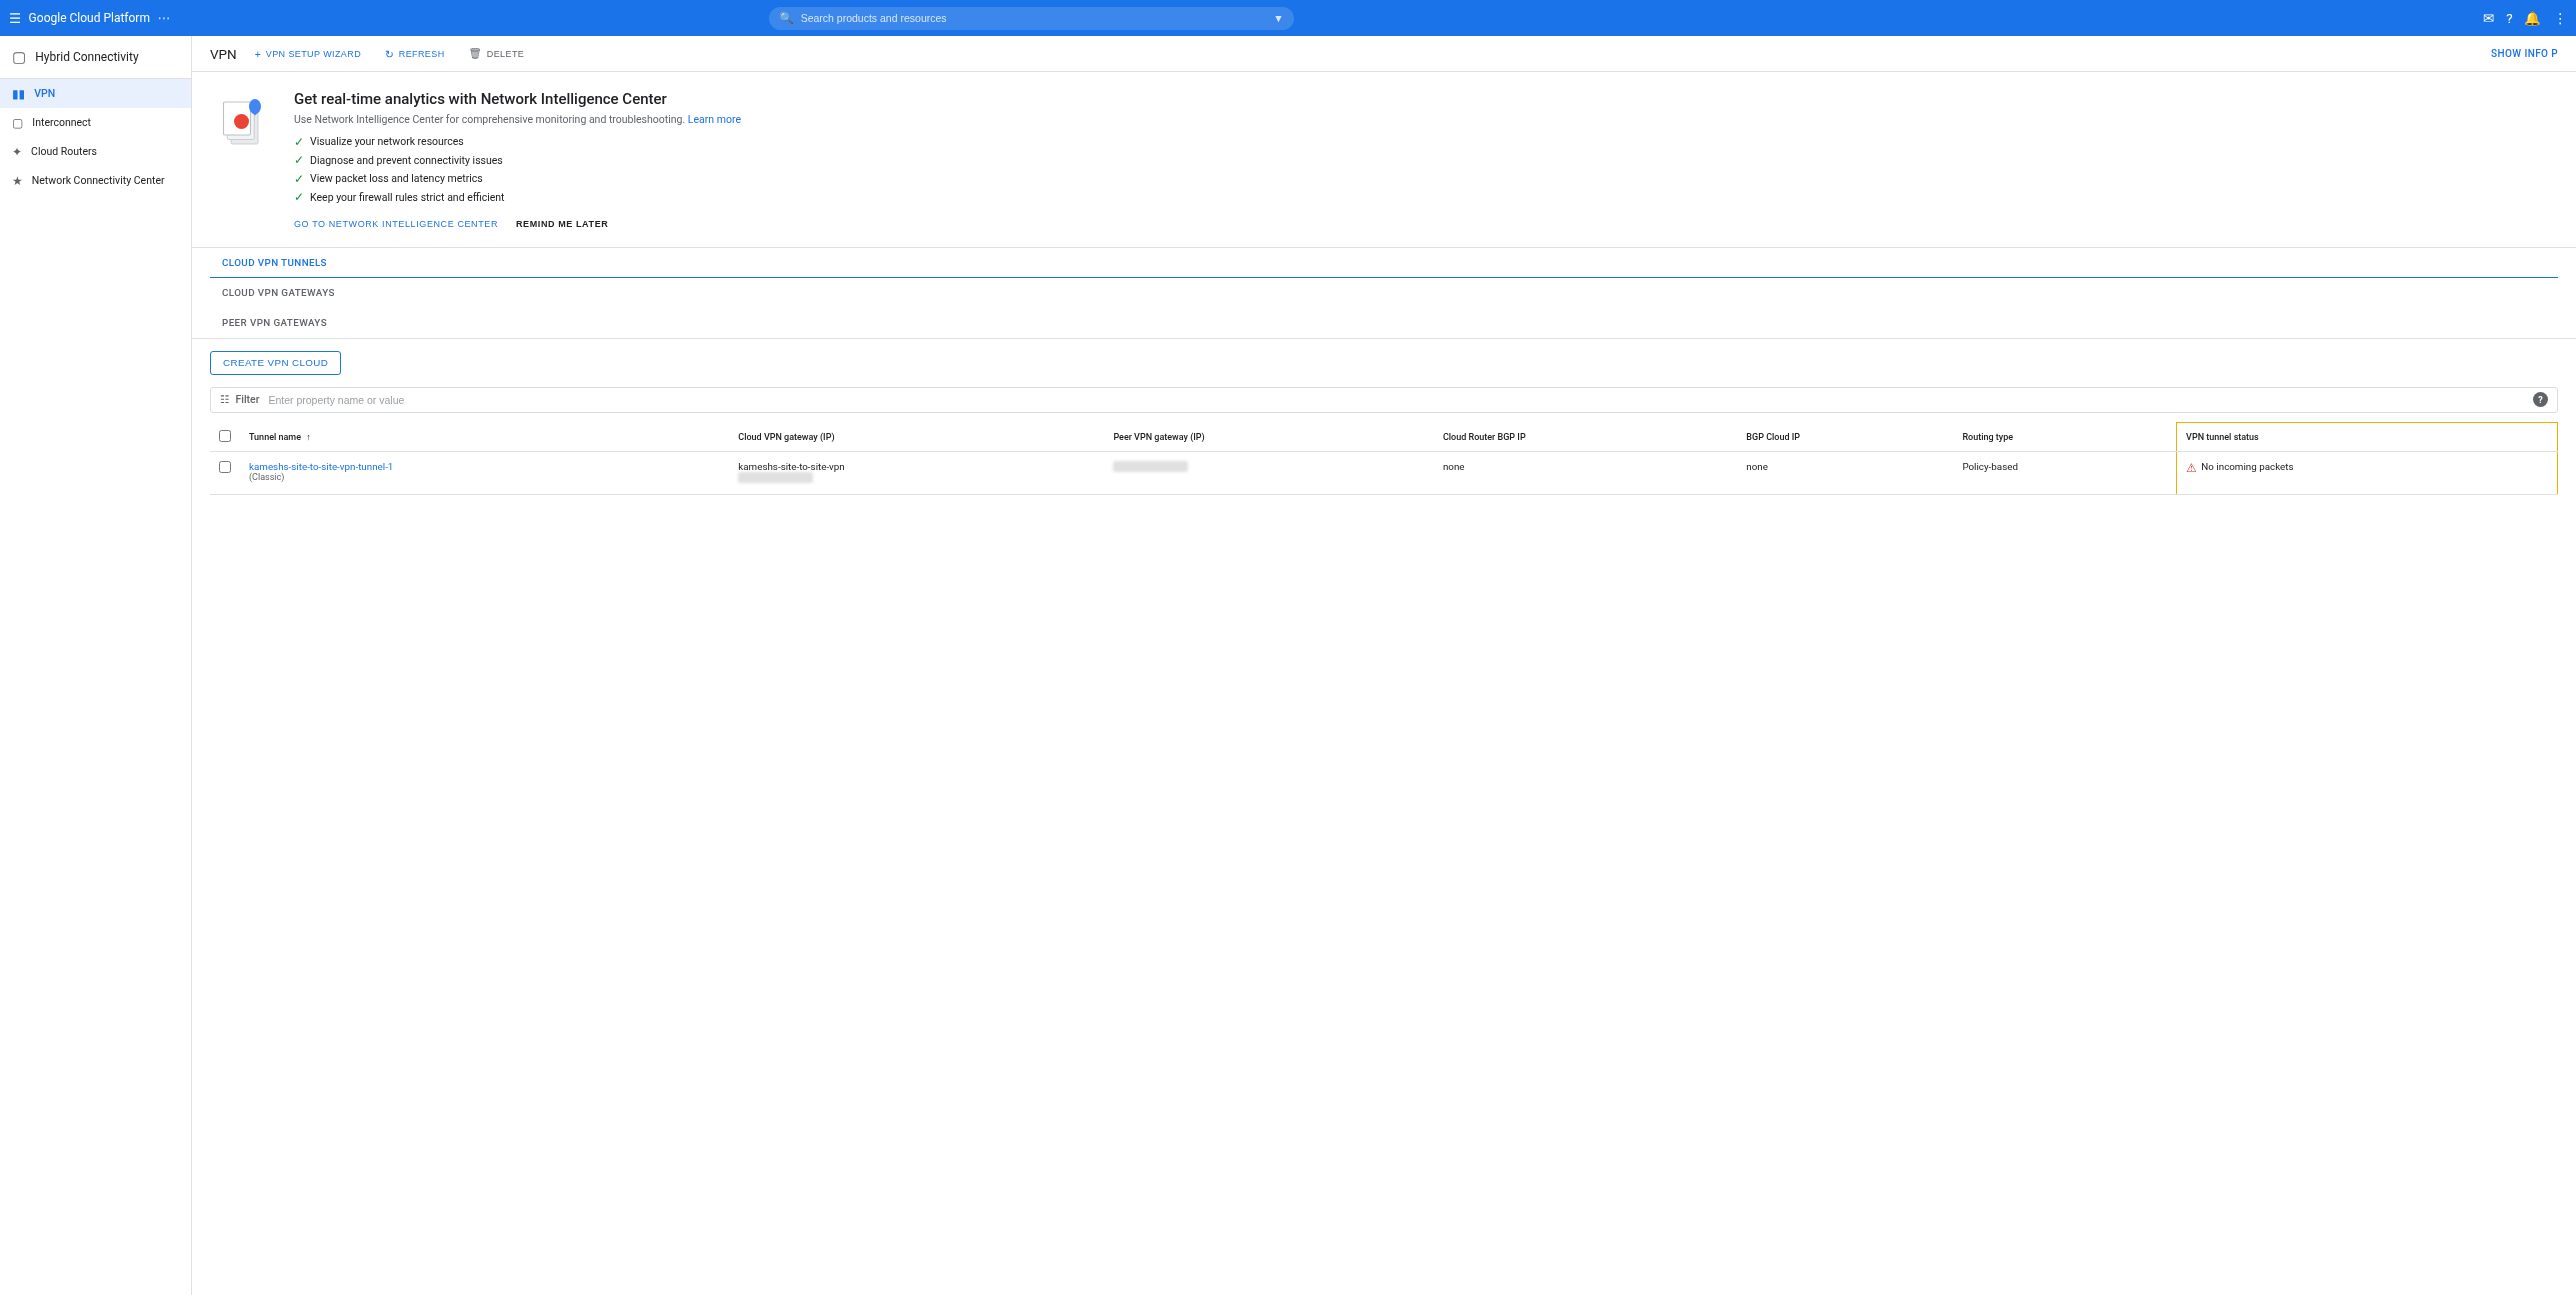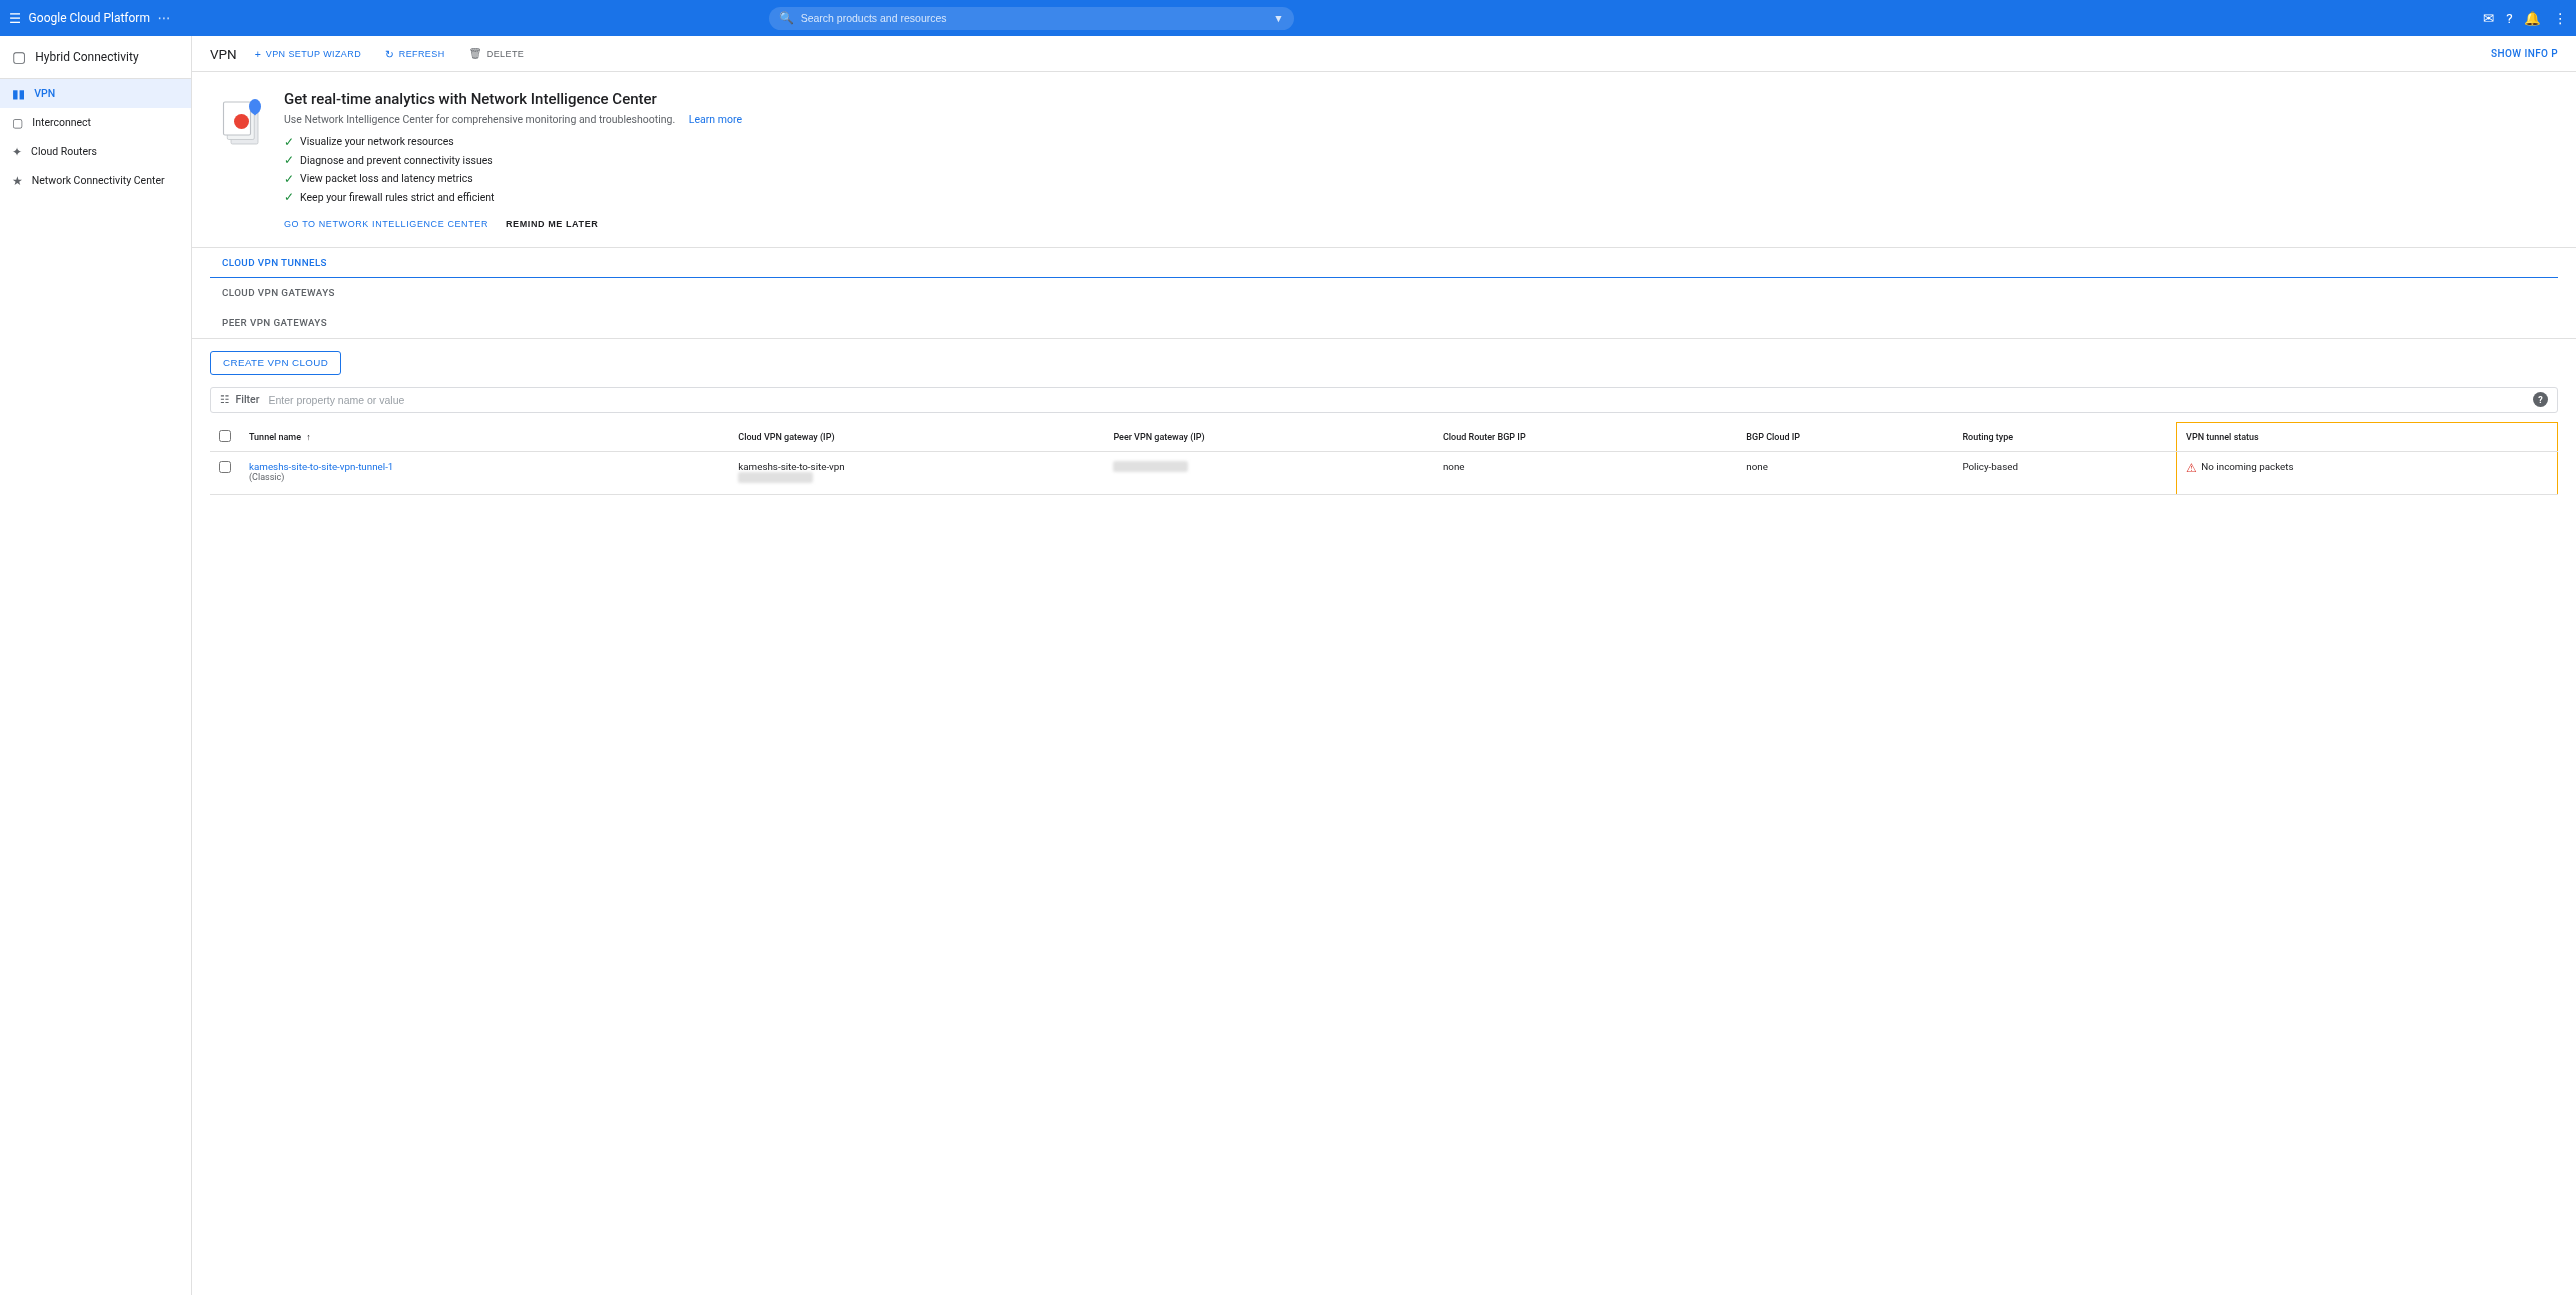--- a/index.html
+++ b/index.html
@@ -119,34 +119,34 @@
       font-weight: 500;
       cursor: pointer;
       letter-spacing: 0.4px;
     }
 
     
     .promo-banner {
       padding: 18px 24px;
       display: flex;
       align-items: flex-start;
-      gap: 8px;
+      gap: 18px;
       border-bottom: 0.8px solid #e0e0e0;
       background: white;
     }
     .promo-illustration {
       width: 60px;
       height: 60px;
       flex-shrink: 0;
       position: relative;
     }
     .promo-content { flex: 1; }
     .promo-title { font-size: 15px; font-weight: 500; color: #202124; margin-bottom: 4.5px; }
     .promo-desc { font-size: 10.5px; color: #5f6368; margin-bottom: 9px; }
-    .promo-desc a { color: #1a73e8; text-decoration: none; margin-left: 11px; }
+    .promo-desc a { color: #1a73e8; text-decoration: none; }
     .promo-features { list-style: none; margin-bottom: 15px; }
     .promo-features li {
       display: flex;
       align-items: center;
       gap: 6px;
       font-size: 10.5px;
       color: #202124;
       margin-bottom: 4.5px;
     }
     .check-icon { color: #1e8e3e; font-size: 12px; }

